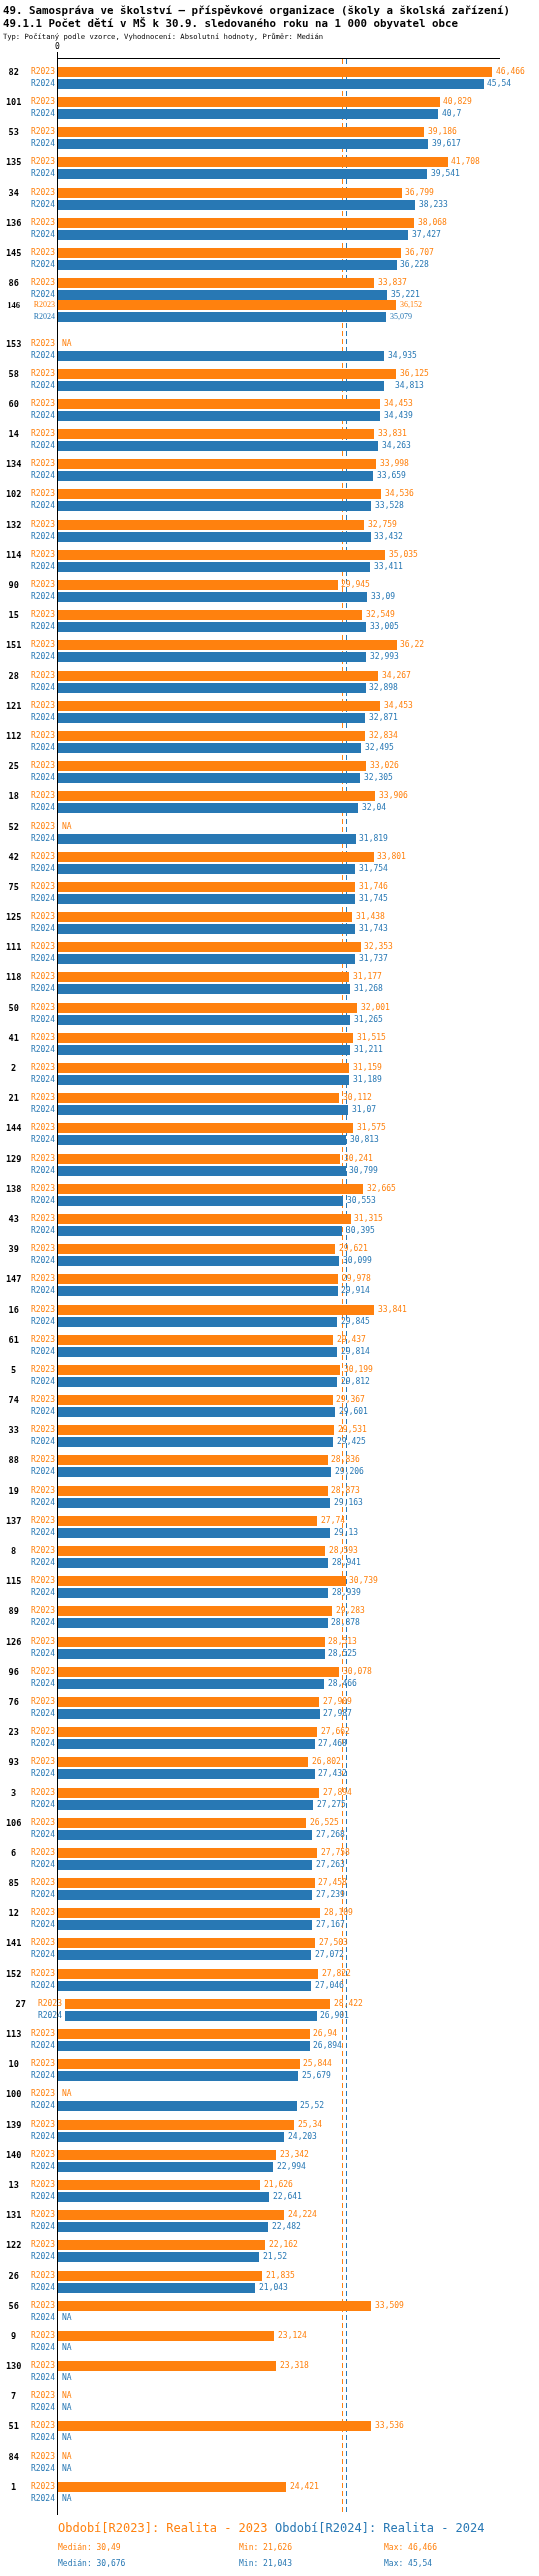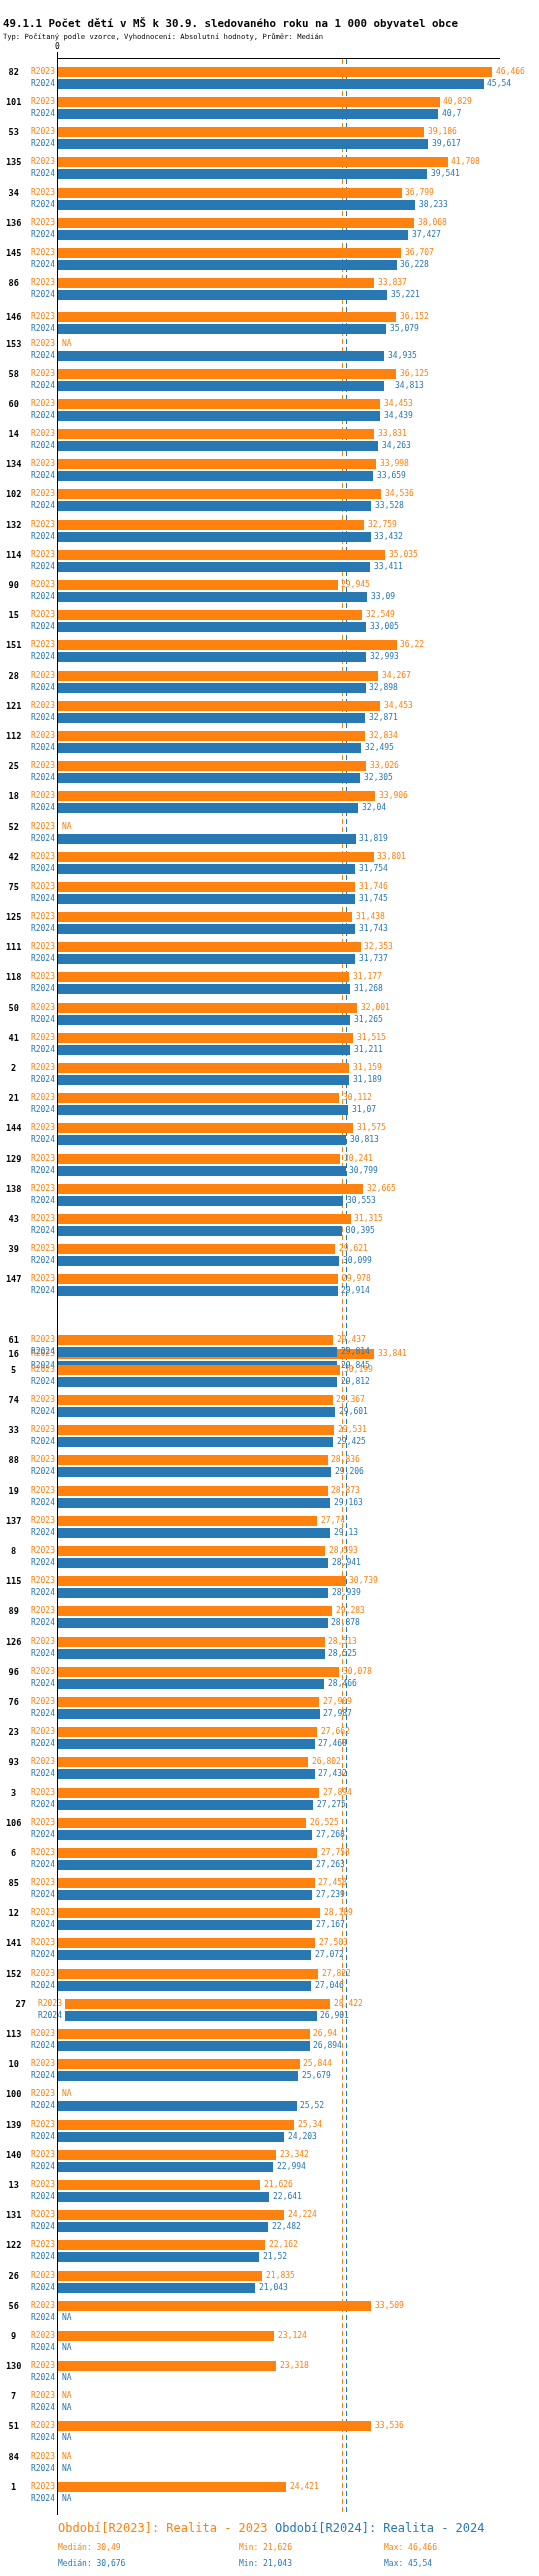--- a/index.html
+++ b/index.html
@@ -25,20 +25,21 @@
   .bg-o{background:#ff810e;} .bg-b{background:#2878b4;}
   .legend{position:absolute;top:2521px;font-size:12px;white-space:pre;}
   .stat{position:absolute;font-size:8px;white-space:pre;}
   .srow1{top:2543px;} .srow2{top:2559px;}
   .sx1{left:58px;} .sx2{left:239px;} .sx3{left:384px;}
 </style>
 </head>
 <body>
 
 <div id="stage">
+  <div class="t1">49. Samospráva ve školství – příspěvkové organizace (školy a školská zařízení)</div>
   <div class="t2">49.1.1 Počet dětí v MŠ k 30.9. sledovaného roku na 1 000 obyvatel obce</div>
   <div class="t3">Typ: Počítaný podle vzorce, Vyhodnocení: Absolutní hodnoty, Průměr: Medián</div>
 
   <div class="zero">0</div>
   <div class="tick"></div>
   <div class="topline"></div>
   <div class="axis"></div>
   <div class="medline med-o" id="med2023" style="left: 342px;"></div>
   <div class="medline med-b" id="med2024" style="left: 346px;"></div>
 
@@ -108,21 +109,21 @@
   </div>
       <div class="row" style="top: 278px;">
     <div class="rid">86</div>
     <div class="serlab l1 c-o">R2023</div>
     <div class="bar l1 bg-o" style="width: 316px;"></div>
     <div class="val l1 c-o" style="left: 378px;">33,837</div>
     <div class="serlab l2 c-b">R2024</div>
     <div class="bar l2 bg-b" style="width: 329px;"></div>
     <div class="val l2 c-b" style="left: 391px;">35,221</div>
   </div>
-      <div class="row" style="top: 312px;">
+      <div class="row" style="top: 300px; font-family: Liberation Serif, serif;">
     <div class="rid">146</div>
     <div class="serlab l1 c-o">R2023</div>
     <div class="bar l1 bg-o" style="width: 338px;"></div>
     <div class="val l1 c-o" style="left: 400px;">36,152</div>
     <div class="serlab l2 c-b">R2024</div>
     <div class="bar l2 bg-b" style="width: 328px;"></div>
     <div class="val l2 c-b" style="left: 390px;">35,079</div>
   </div>
       <div class="row" style="top: 339px;">
     <div class="rid">153</div>
@@ -405,21 +406,21 @@
   </div>
       <div class="row" style="top: 1274px;">
     <div class="rid">147</div>
     <div class="serlab l1 c-o">R2023</div>
     <div class="bar l1 bg-o" style="width: 280px;"></div>
     <div class="val l1 c-o" style="left: 342px;">29,978</div>
     <div class="serlab l2 c-b">R2024</div>
     <div class="bar l2 bg-b" style="width: 280px;"></div>
     <div class="val l2 c-b" style="left: 341px;">29,914</div>
   </div>
-      <div class="row" style="top: 1305px; margin-top: 44px;">
+      <div class="row" style="top: 1305px;">
     <div class="rid">16</div>
     <div class="serlab l1 c-o">R2023</div>
     <div class="bar l1 bg-o" style="width: 316px;"></div>
     <div class="val l1 c-o" style="left: 378px;">33,841</div>
     <div class="serlab l2 c-b">R2024</div>
     <div class="bar l2 bg-b" style="width: 279px;"></div>
     <div class="val l2 c-b" style="left: 341px;">29,845</div>
   </div>
       <div class="row" style="top: 1335px;">
     <div class="rid">61</div>

